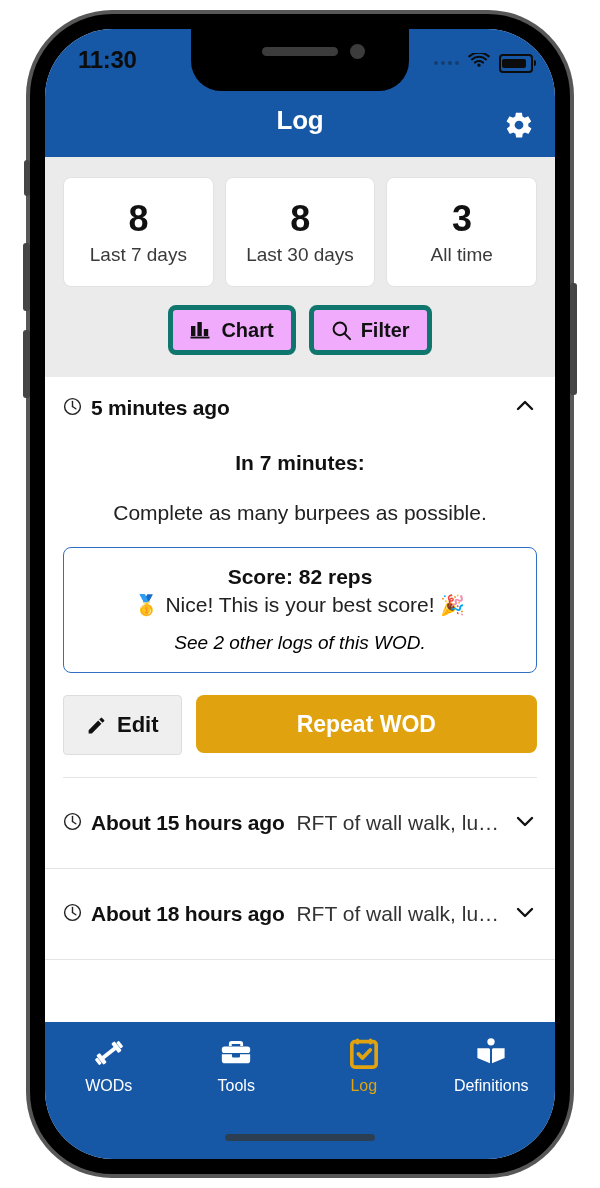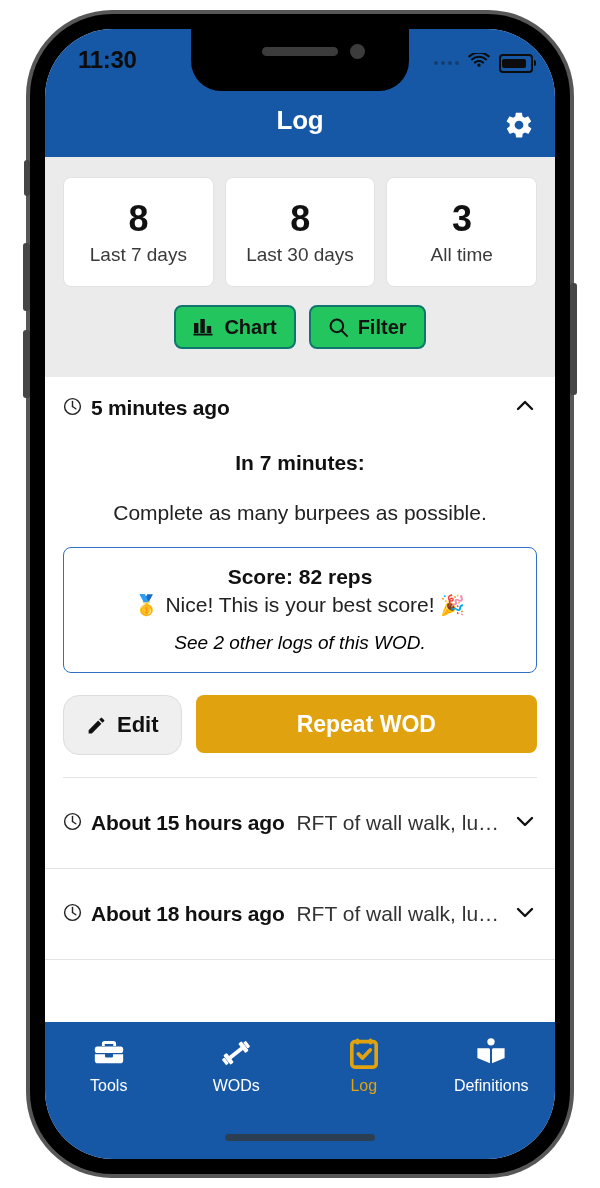--- a/index.html
+++ b/index.html
@@ -115,21 +115,21 @@
     flex:1;background:#fff;border:1px solid #E2E2E2;border-radius:8px;
     height:108px;display:flex;flex-direction:column;
     align-items:center;justify-content:center;gap:4px;
   }
   .stat-num{font-size:36px;font-weight:bold;color:#111;letter-spacing:-0.5px;}
   .stat-lbl{font-size:19px;color:#3a3a3a;}
   .pill-row{
     display:flex;justify-content:center;gap:13px;margin-top:18px;
   }
   .pill{
-    background:#22c55e;border:2px solid #0f766e;border-radius:8px;
+    background:#f0abfc;border:5px solid #0f766e;border-radius:8px;
     height:40px;padding:0 17px;
     display:flex;align-items:center;gap:9px;
     font-size:20px;font-weight:bold;color:#111;
   }
 
   
   .log-list{
     position:absolute;top:348px;left:0;width:510px;height:672px;
     background:#ffffff;overflow:hidden;text-align:center;
   }
@@ -156,21 +156,21 @@
   }
   .score-line{font-size:21px;font-weight:bold;color:#111;}
   .nice-line{font-size:21px;color:#222;margin-top:4px;}
   .see-link{
     font-size:19px;color:#000000;font-style:italic;margin-top:15px;
     text-decoration:none;display:block;
   }
 
   .act-row{display:flex;gap:14px;margin-top:22px;}
   .edit-btn{
-    background:#EFEFEF;border:1px solid #DDDDDD;border-radius:16px;
+    background:#EFEFEF;border:1px solid #DDDDDD;border-radius:4px;
     height:58px;padding:0 22px;
     display:flex;align-items:center;gap:10px;
     font-size:22px;font-weight:bold;color:#111;
   }
   .repeat-btn{
     flex:1;background:#E0A30F;border:none;border-radius:8px;
     height:58px;display:flex;align-items:center;justify-content:center;
     font-size:23px;font-weight:bold;color:#ffffff;
   }
 
@@ -376,40 +376,40 @@
         </div>
       </div>
       <div class="sep" style="margin-top:0"></div>
 
     </div>
 
     <div class="tabbar">
 
       <div class="tab">
         <svg width="34" height="34" viewBox="0 0 24 24">
-          <path fill="#ffffff" d="M9 3.6h6a2 2 0 012 2V7h-2V5.6H9V7H7V5.6a2 2 0 012-2z"></path>
-          <rect x="2" y="7.4" width="20" height="4.6" rx="1.8" fill="#ffffff"></rect>
-          <path fill="#ffffff" d="M2 12.9h7.2v1.5a.7.7 0 00.7.7h4.2a.7.7 0 00.7-.7v-1.5H22v4.4a2 2 0 01-2 2H4a2 2 0 01-2-2z"></path>
-        </svg>
-        <span class="tab-lbl">Tools</span>
-      </div>
-
-      <div class="tab">
-        <svg width="34" height="34" viewBox="0 0 24 24">
           <g fill="#ffffff" transform="rotate(-38 12 12)">
             <rect x="1.2" y="9.4" width="2.4" height="5.2" rx="0.7"></rect>
             <rect x="3.8" y="7.8" width="3.0" height="8.4" rx="0.9"></rect>
             <rect x="6.6" y="10.6" width="10.8" height="2.8"></rect>
             <rect x="17.2" y="7.8" width="3.0" height="8.4" rx="0.9"></rect>
             <rect x="20.4" y="9.4" width="2.4" height="5.2" rx="0.7"></rect>
           </g>
         </svg>
         <span class="tab-lbl">WODs</span>
       </div>
 
+      <div class="tab">
+        <svg width="34" height="34" viewBox="0 0 24 24">
+          <path fill="#ffffff" d="M9 3.6h6a2 2 0 012 2V7h-2V5.6H9V7H7V5.6a2 2 0 012-2z"></path>
+          <rect x="2" y="7.4" width="20" height="4.6" rx="1.8" fill="#ffffff"></rect>
+          <path fill="#ffffff" d="M2 12.9h7.2v1.5a.7.7 0 00.7.7h4.2a.7.7 0 00.7-.7v-1.5H22v4.4a2 2 0 01-2 2H4a2 2 0 01-2-2z"></path>
+        </svg>
+        <span class="tab-lbl">Tools</span>
+      </div>
+
       <div class="tab active">
         <svg width="34" height="34" viewBox="0 0 24 24">
           <rect x="6.2" y="1.8" width="2.4" height="4.2" rx="1.1" fill="#E0A30F"></rect>
           <rect x="15.4" y="1.8" width="2.4" height="4.2" rx="1.1" fill="#E0A30F"></rect>
           <rect x="3.4" y="4" width="17.2" height="18" rx="2.2" fill="none" stroke="#E0A30F" stroke-width="2.6"></rect>
           <polyline points="8,12.6 11,15.6 16.4,9.8" fill="none" stroke="#E0A30F" stroke-width="2.6" stroke-linecap="round" stroke-linejoin="round"></polyline>
         </svg>
         <span class="tab-lbl">Log</span>
       </div>
 

